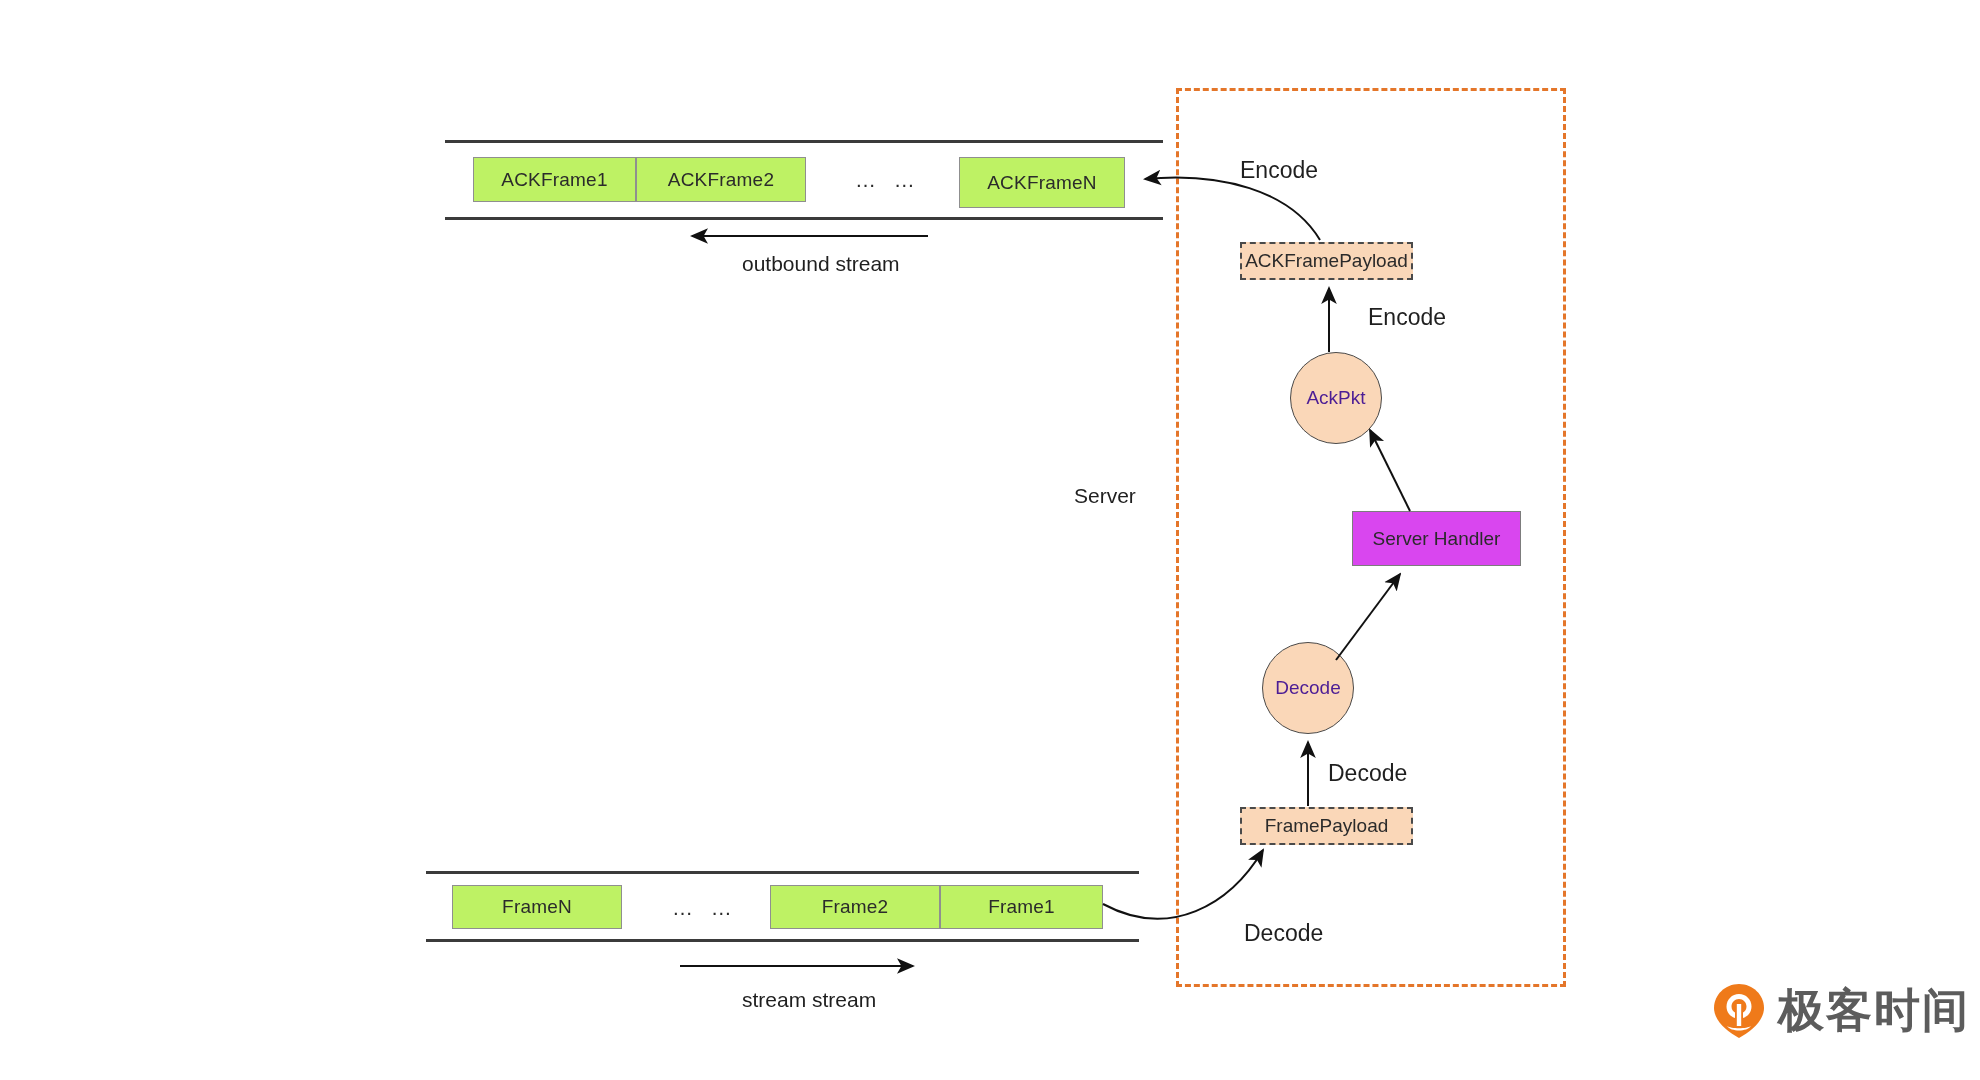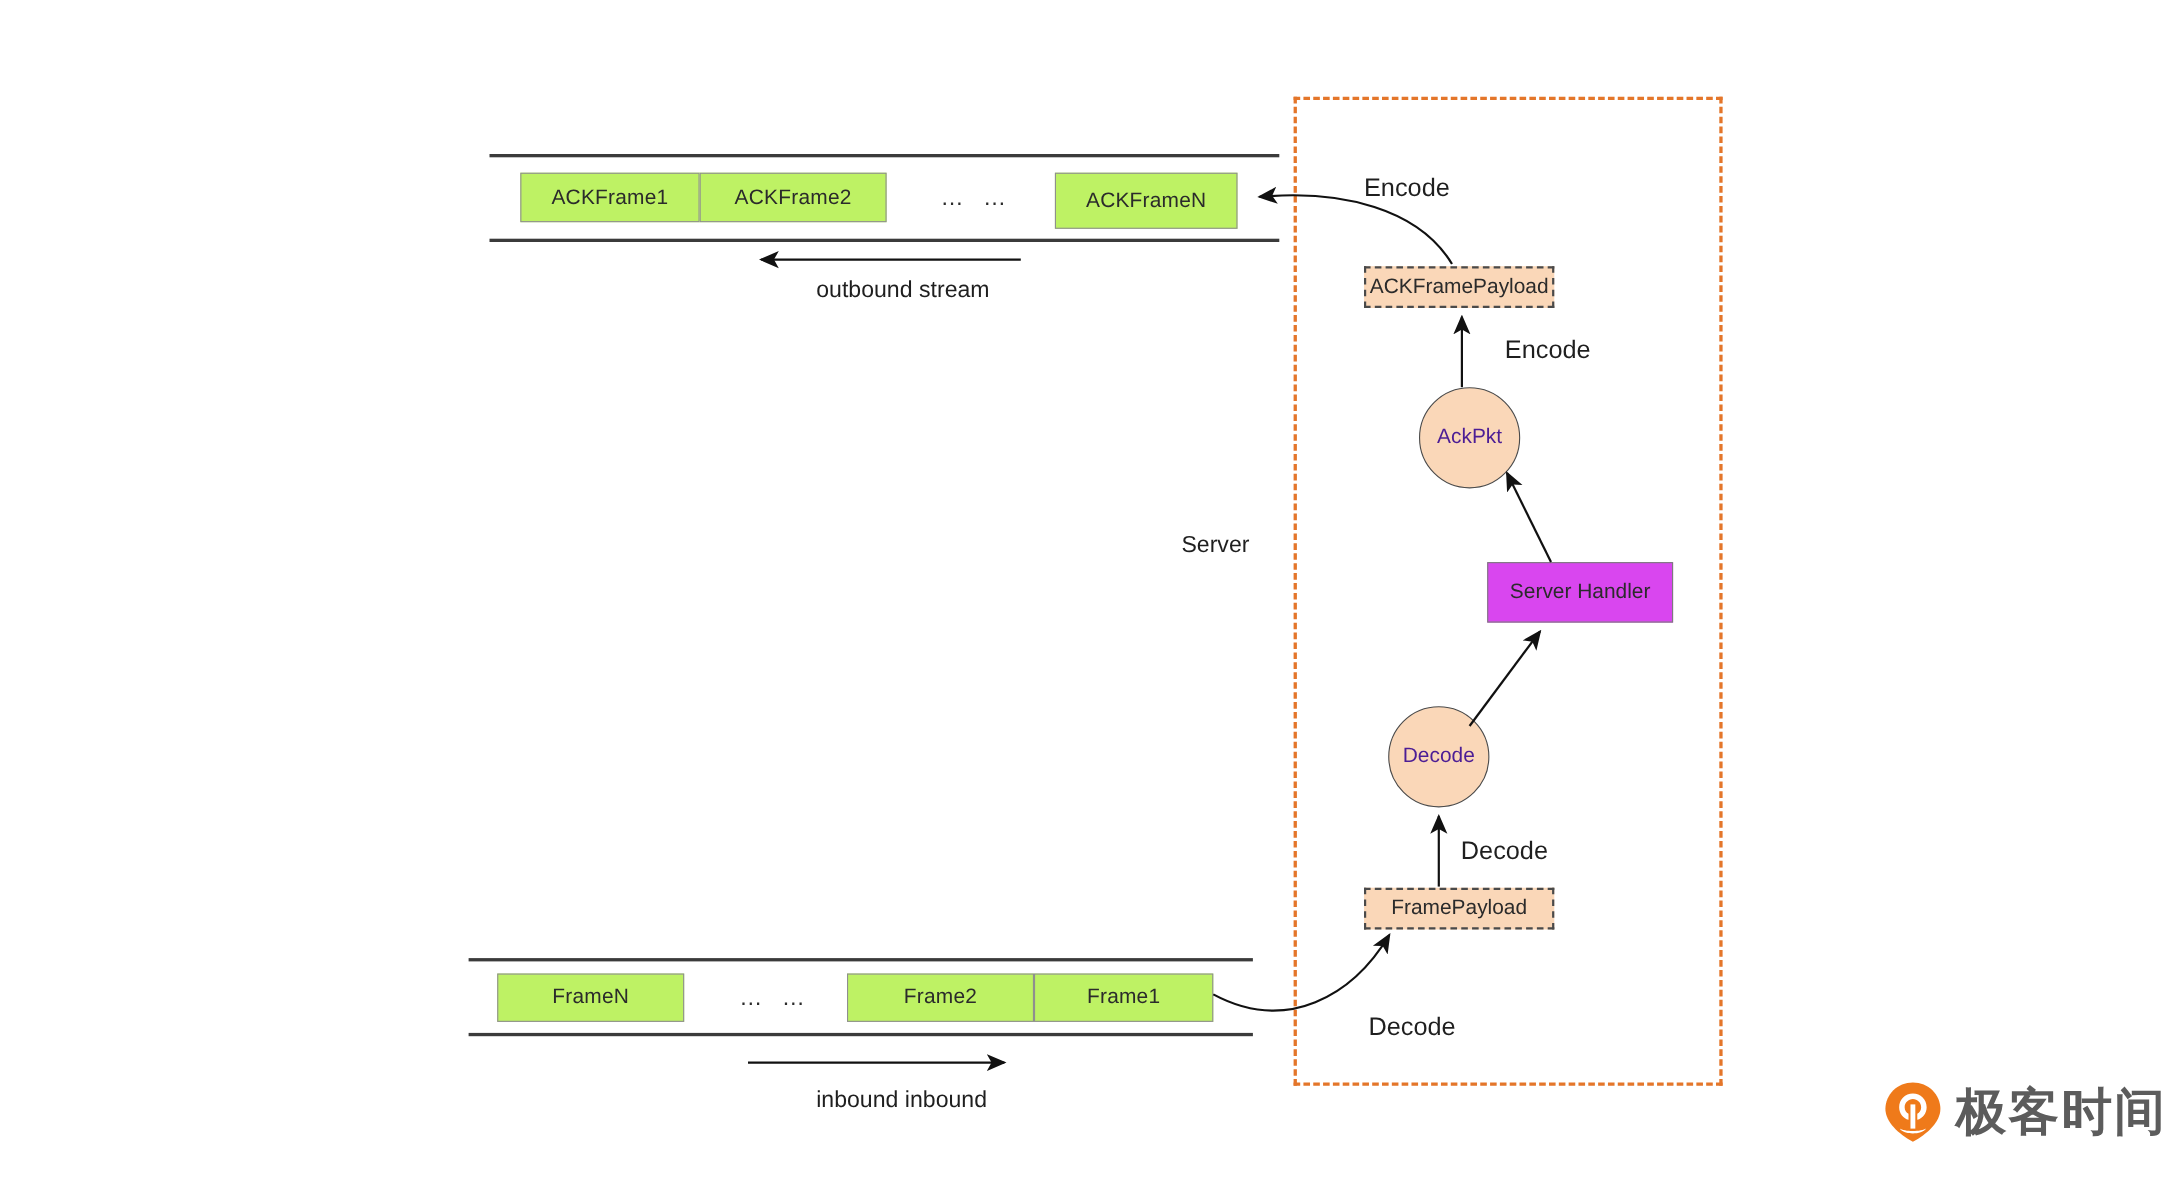--- a/index.html
+++ b/index.html
@@ -145,21 +145,21 @@
   <div class="stream-label" style="left:742px; top:252px;">outbound stream</div>
 
   <div class="rail" style="left:426px; top:871px; width:713px;"></div>
   <div class="rail" style="left:426px; top:939px; width:713px;"></div>
 
   <div class="frame-box" style="left:452px; top:885px; width:170px; height:44px;">FrameN</div>
   <div class="ellipsis" style="left:672px; top:896px;">…  …</div>
   <div class="frame-box" style="left:770px; top:885px; width:170px; height:44px;">Frame2</div>
   <div class="frame-box" style="left:940px; top:885px; width:163px; height:44px;">Frame1</div>
 
-  <div class="stream-label" style="left:742px; top:988px;">inbound inbound</div>
+  <div class="stream-label" style="left:742px; top:988px;">stream stream</div>
 
   <div id="server-box" style="left:1176px; top:88px; width:390px; height:899px;"></div>
   <div id="server-label" style="left:1074px; top:484px;">Server</div>
 
   <div class="payload-box" style="left:1240px; top:242px; width:173px; height:38px;">ACKFramePayload</div>
 
   <div class="pkt-circle" style="left:1290px; top:352px; width:92px; height:92px;">AckPkt</div>
 
   <div class="handler-box" style="left:1352px; top:511px; width:169px; height:55px;">Server  Handler</div>
 

